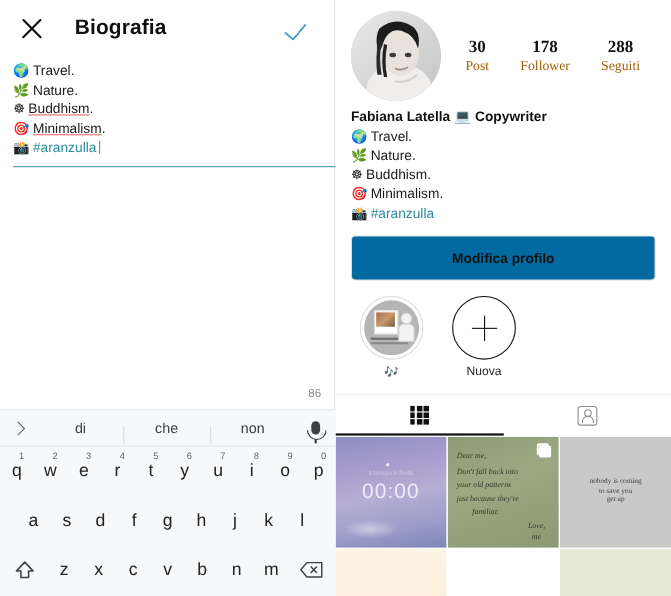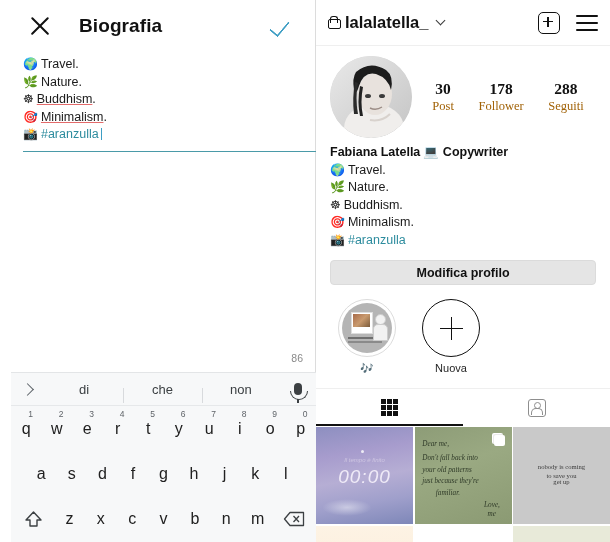--- a/index.html
+++ b/index.html
@@ -2,21 +2,21 @@
 <html><head>
 <meta charset="utf-8">
 <style>
   * { box-sizing: border-box; margin: 0; padding: 0; }
   html, body {
     width: 610px; height: 542px;
     font-family: "Liberation Sans", sans-serif;
     background: #ffffff;
     overflow: hidden;
   }
-  .screen { display: flex; width: 610px; height: 542px; padding-left: 11px; }
+  .screen { display: flex; width: 610px; height: 542px; }
 
   
   .left { width: 305px; height: 542px; position: relative; background: #fff;
           border-right: 1px solid #dcdcdc; }
 
   .edit-header { height: 52px; display: flex; align-items: center; padding: 0 16px; }
   .close-x { width: 26px; height: 26px; position: relative; flex: 0 0 auto; cursor: pointer; }
   .close-x::before, .close-x::after {
     content: ""; position: absolute; left: 1px; top: 12px; width: 24px; height: 2.2px;
     background: #111; border-radius: 1px;
@@ -100,23 +100,23 @@
   .stats { flex: 1; display: flex; justify-content: space-around; padding-left: 8px; }
   .stat { text-align: center; cursor: pointer; font-family: Liberation Serif, serif; }
   .stat .num { font-size: 15.5px; font-weight: bold; color: #111; line-height: 19px; }
   .stat .lbl { font-size: 12.5px; color: #a16207; line-height: 17px; }
 
   .bio-block { padding: 2px 14px 0 14px; }
   .bio-name { font-size: 12.5px; font-weight: bold; color: #111; line-height: 17.5px; }
   .bio-r { font-size: 12.5px; color: #1a1a1a; line-height: 17.5px; white-space: nowrap; }
   .bio-r .em { font-size: 12px; margin-right: 3px; display: inline-block; }
 
-  .edit-btn { margin: 11px 14px 0 14px; height: 25px; border: 1px solid #dbdbdb; border-radius: 4px;
+  .edit-btn { margin: 11px 14px 0 14px; height: 41px; border: 1px solid #dbdbdb; border-radius: 4px;
               display: flex; align-items: center; justify-content: center;
-              font-size: 12.5px; font-weight: bold; color: #111; cursor: pointer; background: #e5e5e5; }
+              font-size: 12.5px; font-weight: bold; color: #111; cursor: pointer; background: #0369a1; }
 
   .highlights { display: flex; padding: 14px 0 0 22px; gap: 26px; }
   .hl { width: 58px; text-align: center; cursor: pointer; }
   .hl-ring { width: 58px; height: 58px; border-radius: 50%; border: 1.5px solid #dcdcdc;
              padding: 3px; position: relative; }
   .hl-inner { width: 100%; height: 100%; border-radius: 50%; background: #b5b5b5; overflow: hidden;
               position: relative; }
   .hl-card { position: absolute; left: 9px; top: 9px; width: 22px; height: 22px; background: #fff;
              border: 1px solid #ddd; }
   .hl-card2 { position: absolute; left: 11px; top: 11px; width: 17px; height: 13px;
@@ -144,21 +144,21 @@
   .tag-ico { width: 18px; height: 18px; border: 1.6px solid #8e8e8e; border-radius: 3px; position: relative; }
   .tag-ico::before { content: ""; position: absolute; left: 5.2px; top: 2.6px; width: 5px; height: 5px;
                      border: 1.5px solid #8e8e8e; border-radius: 50%; }
   .tag-ico::after { content: ""; position: absolute; left: 2.8px; top: 8.4px; width: 9.5px; height: 6px;
                     border: 1.5px solid #8e8e8e; border-bottom: none; border-radius: 5px 5px 0 0; }
 
   .grid { display: grid; grid-template-columns: repeat(3, 1fr); gap: 1.5px; padding-top: 1px; }
   .cell { position: relative; width: 100%; padding-top: 100%; overflow: hidden; cursor: pointer; }
   .cell > .inner { position: absolute; inset: 0; }
 
-  .p1 { background: linear-gradient(170deg,#8d8fc0 0%,#a79ccd 28%,#b6aed4 52%,#9f9fcb 75%,#7e87b8 100%); font-style: italic; }
+  .p1 { background: linear-gradient(170deg,#8d8fc0 0%,#a79ccd 28%,#b6aed4 52%,#9f9fcb 75%,#7e87b8 100%); }
   .p1-t { position: absolute; left: 0; right: 0; top: 40%; text-align: center; color: #efeaf7;
           font-size: 19px; letter-spacing: 1px; font-family: "Liberation Sans", sans-serif; }
   .p1-s { position: absolute; left: 0; right: 0; top: 31%; text-align: center; color: #cfc6e2; font-size: 6px; }
   .p1-star { position: absolute; left: 46%; top: 24%; width: 3px; height: 3px; background: #fff;
              border-radius: 50%; opacity: .8; }
   .p1-cloud { position: absolute; left: 6%; bottom: 8%; width: 52%; height: 18%;
               background: radial-gradient(ellipse at center, rgba(255,255,255,.45), rgba(255,255,255,0) 70%); }
 
   .p2 { background: linear-gradient(160deg,#8d9c77 0%,#9aa982 40%,#8b9a73 100%); }
   .p2 .ln { position: absolute; left: 8%; color: #2f3a28; font-size: 7.2px;
@@ -269,33 +269,20 @@
             <path d="M7 1.5 L20.5 1.5 L20.5 14.5 L7 14.5 L1.5 8 Z" fill="none" stroke="#3c4043" stroke-width="1.3" stroke-linejoin="round"></path>
             <path d="M10.5 5 L16 11 M16 5 L10.5 11" stroke="#3c4043" stroke-width="1.3"></path>
           </svg>
         </div>
       </div>
     </div>
   </div>
 
   <div class="right">
 
-    <div class="ig-header">
-      <div class="lock"></div>
-      <div class="uname">lalalatella_</div>
-      <div class="caret-dn"></div>
-      <div class="hdr-right">
-        <div class="plus-box"></div>
-        <div class="burger">
-          <span></span>
-            <span></span>
-            <span></span>
-        </div>
-      </div>
-    </div>
 
     <div class="profile-top">
       <div class="avatar">
         <svg width="82" height="82" viewBox="0 0 82 82">
           <defs>
             <clipPath id="c">
                 <circle cx="41" cy="41" r="41"></circle>
               </clipPath>
             <linearGradient id="bg" x1="0" y1="0" x2="1" y2="1">
               <stop offset="0%" stop-color="#e9e9e9"></stop>

